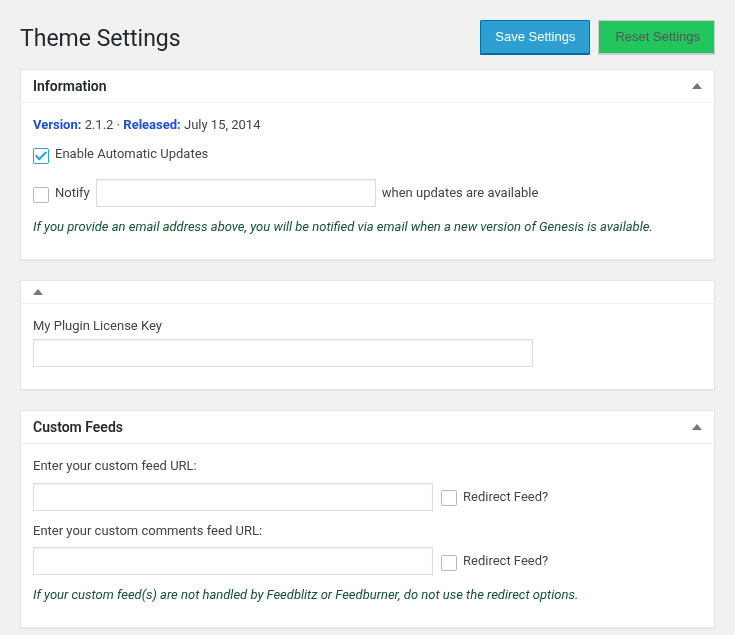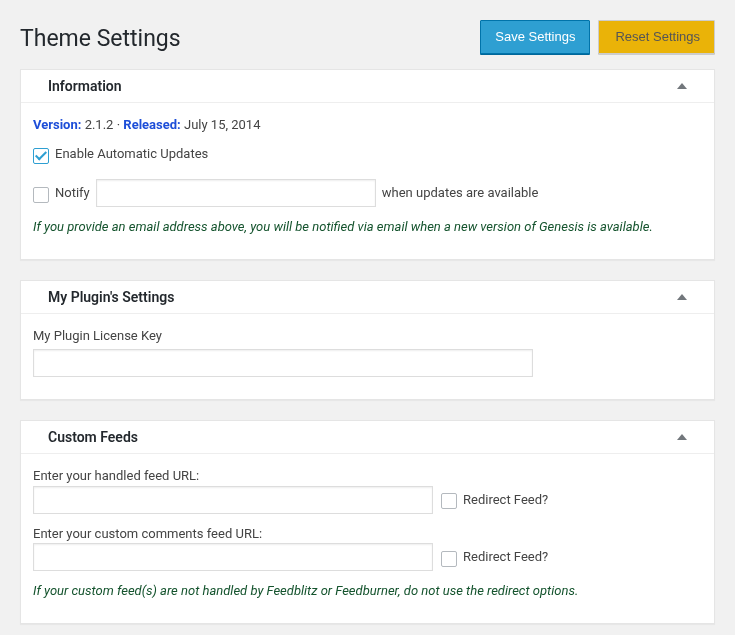--- a/index.html
+++ b/index.html
@@ -35,38 +35,38 @@
       line-height: 1.5;
       border: 1px solid;
     }
     .btn-primary {
       background: #2e9fd2;
       border-color: #0073aa;
       color: #fff;
       box-shadow: 0 1px 0 #006799;
     }
     .btn-secondary {
-      background: #eab308;
+      background: #22c55e;
       border-color: #ccc;
       color: #555;
       box-shadow: 0 1px 0 #ccc;
       padding-left: 16px;
     }
     .postbox {
       background: #fff;
       border: 1px solid #e5e5e5;
       box-shadow: 0 1px 1px rgba(0,0,0,0.04);
       margin-bottom: 20px;
     }
     .postbox-header {
       display: flex;
       align-items: center;
       justify-content: space-between;
       border-bottom: 1px solid #eee;
-      padding: 8px 27px;
+      padding: 8px 12px;
     }
     .postbox-header h2 {
       font-size: 14px;
       font-weight: 600;
       color: #23282d;
     }
     .toggle-indicator {
       width: 0;
       height: 0;
       border-left: 5px solid transparent;
@@ -117,21 +117,21 @@
       box-shadow: inset 0 1px 2px rgba(0,0,0,0.07);
       background: #fff;
       color: #32373c;
       padding: 5px 8px;
       font-size: 14px;
       line-height: 1.4;
       height: 28px;
     }
     .wide-input { width: 500px; display: block; margin-top: 4px; }
     .med-input { width: 280px; margin: 0 6px; }
-    .feed-row { display: flex; align-items: center; gap: 8px; margin-top: 0; }
+    .feed-row { display: flex; align-items: center; gap: 8px; margin-top: 7px; }
     .feed-input { width: 400px; }
     .description {
       font-style: italic;
       color: #14532d;
     }
     strong { font-weight: 700; color: #1d4ed8; }
     .notify-line { display: flex; align-items: center; flex-wrap: wrap; }
   </style>
 </head>
 <body>
@@ -170,39 +170,38 @@
       </label>
       <input type="text" class="med-input" value="" style="">
       <span>when updates are available</span>
     </p>
     <p class="description">If you provide an email address above, you will be notified via email when a new version of Genesis is available.</p>
   </div>
 </div>
 
 <div class="postbox">
   <div class="postbox-header">
-    <h2>My Plugin's Settings</h2>
     <span class="toggle-indicator"></span>
   </div>
   <div class="inside">
     <p>
       <span>My Plugin License Key</span>
       <input type="text" class="wide-input" value="" style="">
     </p>
   </div>
 </div>
 
 <div class="postbox">
   <div class="postbox-header">
     <h2>Custom Feeds</h2>
     <span class="toggle-indicator"></span>
   </div>
   <div class="inside">
     <p>
-      <span>Enter your handled feed URL:</span>
+      <span>Enter your custom feed URL:</span>
       <span class="feed-row">
         <input type="text" class="feed-input" value="" style="">
         <label>
           <input type="checkbox" style="">
           <span>Redirect Feed?</span>
         </label>
       </span>
     </p>
     <p>
       <span>Enter your custom comments feed URL:</span>

